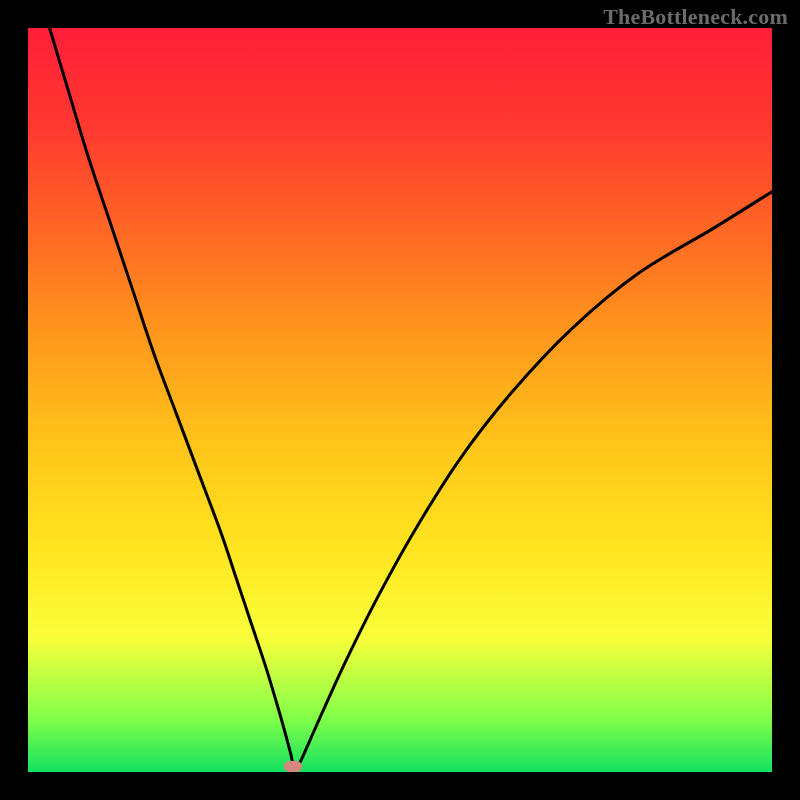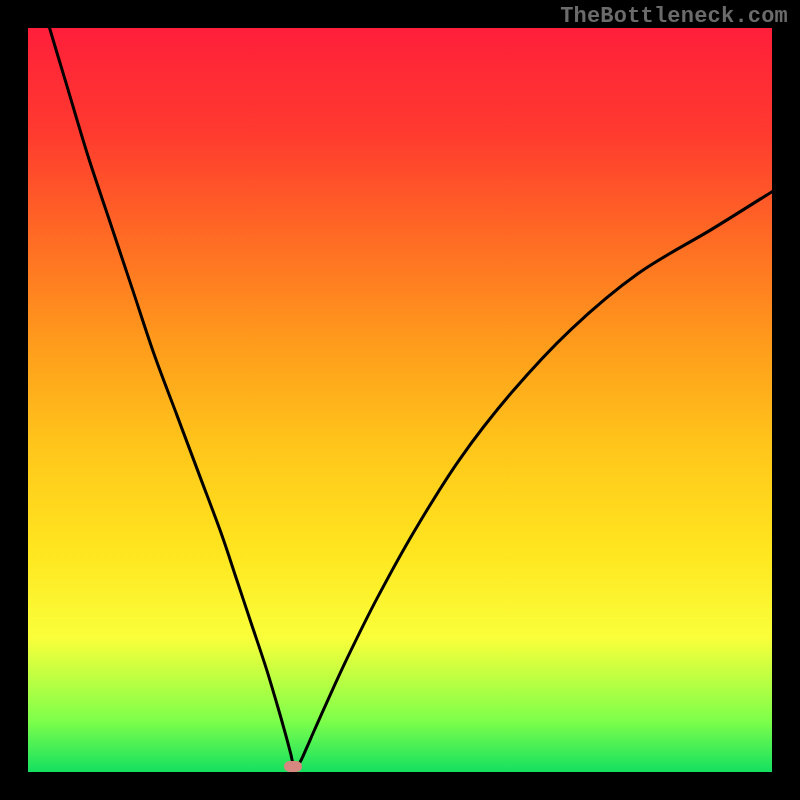--- a/index.html
+++ b/index.html
@@ -39,21 +39,21 @@
     position: absolute;
     width: 18px;
     height: 11px;
     border-radius: 6px / 5px;
     background: #d6877f;
   }
   .watermark {
     position: absolute;
     top: 4px;
     right: 12px;
-    font-family: Liberation Mono, monospace;
+    font-family: Liberation Serif, serif;
     font-size: 22px;
     font-weight: 600;
     color: #6b6b6b;
     letter-spacing: 0.2px;
   }
   svg.curve {
     position: absolute;
     left: 0;
     top: 0;
     width: 744px;

